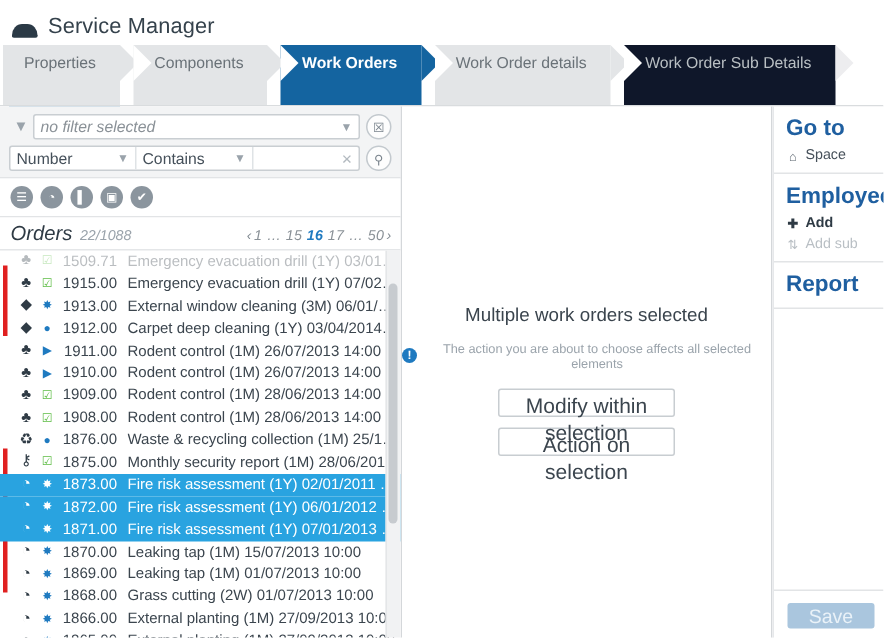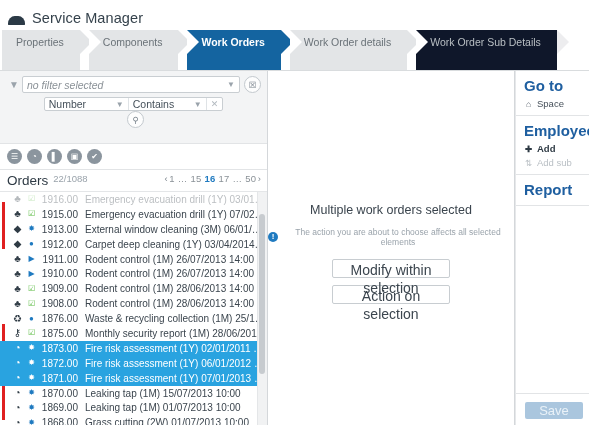--- a/index.html
+++ b/index.html
@@ -135,21 +135,21 @@
   #filter-block {
     background: #f3f4f5;
     padding: 5px 6px 4px 6px;
     border-bottom: 1px solid #e2e4e6;
   }
   .frow {
     display: flex;
     align-items: center;
     margin-bottom: 4px;
   }
-  .frow:last-child { margin-bottom: 11px; flex-direction: column; }
+  .frow:last-child { margin-bottom: 0; }
   .funnel-icon {
     width: 16px; text-align: center;
     color: #9aa3ab; font-size: 10px;
     flex: 0 0 16px;
   }
   .sel-box {
     flex: 1;
     height: 17px;
     background: #fff;
     border: 1px solid #c9ced2;
@@ -221,23 +221,24 @@
     display: flex;
     align-items: center;
     justify-content: center;
     font-size: 8px;
     line-height: 1;
   }
 
   
   #orders-header {
     display: flex;
-    align-items: flex-start;
+    align-items: flex-end;
     padding: 3px 6px 3px 7px;
     background: #fff;
+    font-style: italic;
   }
   #orders-title {
     font-size: 13.5px;
     color: #2e3a44;
     margin-right: 5px;
   }
   #orders-count {
     font-size: 9.5px;
     color: #9aa3ab;
   }
@@ -519,21 +520,21 @@
       <span id="pager"><span class="arw">‹</span><span class="pg">1</span><span class="pg">…</span><span class="pg">15</span><span class="pg cur">16</span><span class="pg">17</span><span class="pg">…</span><span class="pg">50</span><span class="arw">›</span></span>
     </div>
 
     <div id="orders-list">
       <div id="red-bracket"></div>
       <div id="red-bracket2"></div>
       <div id="rows-host">
           <div class="row faded">
             <span class="tp-icon">♣</span>
             <span class="st-icon st-green">☑</span>
-            <span class="num">1916.00</span>
+            <span class="num">1509.71</span>
             <span class="desc">Emergency evacuation drill (1Y)  03/01/2013 13:00</span>
           </div>
           <div class="row">
             <span class="tp-icon">♣</span>
             <span class="st-icon st-green">☑</span>
             <span class="num">1915.00</span>
             <span class="desc">Emergency evacuation drill (1Y)  07/02/2013 13:00</span>
           </div>
           <div class="row">
             <span class="tp-icon">◆</span>

